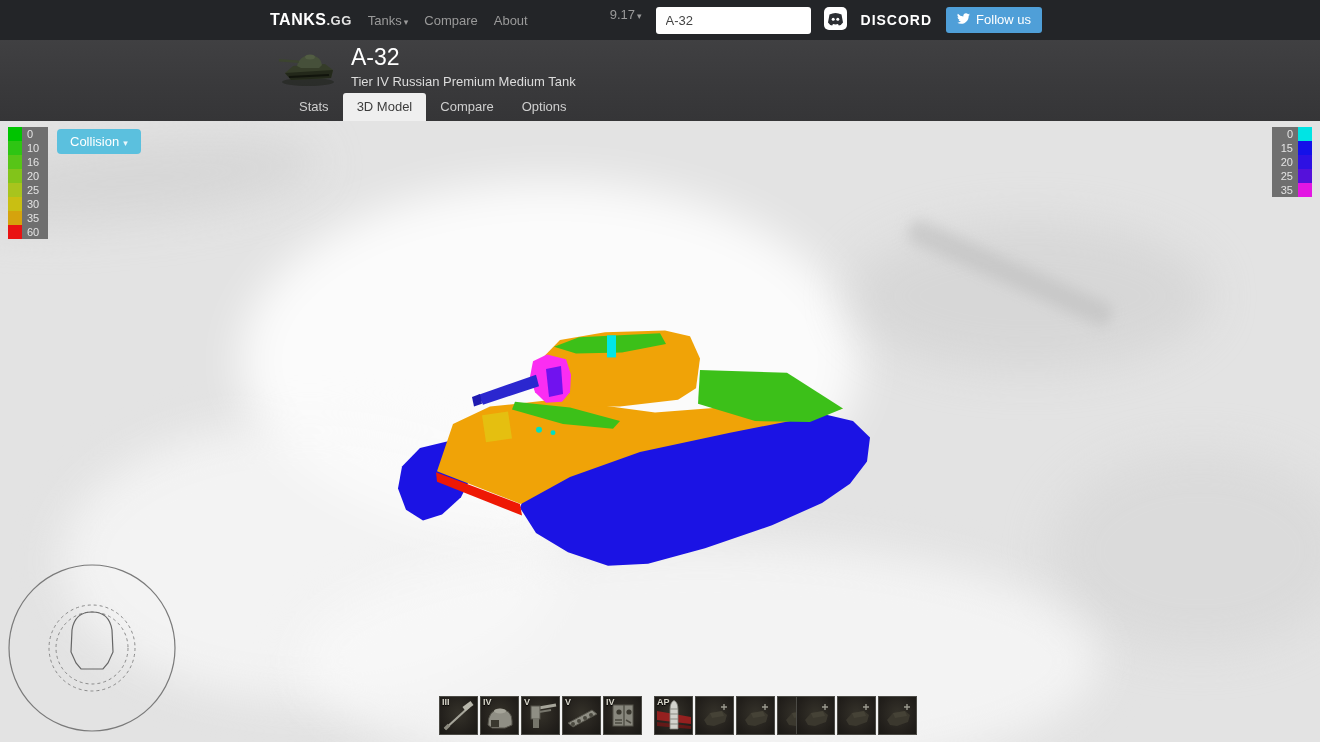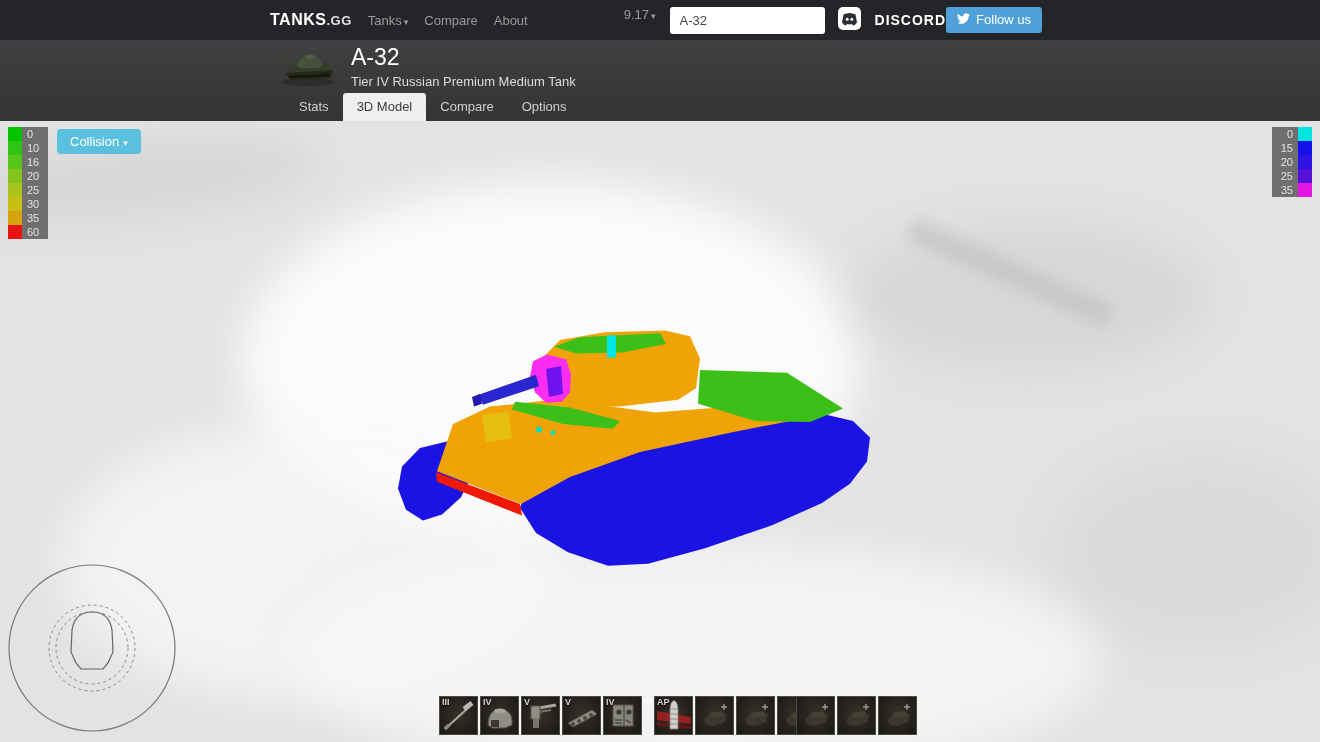--- a/index.html
+++ b/index.html
@@ -11,21 +11,21 @@
   .topbar-inner { position:absolute; left:270px; top:0; width:772px; height:40px; display:flex; align-items:center; }
   .logo { color:#fff; font-size:16px; font-weight:bold; letter-spacing:.5px; cursor:pointer; white-space:nowrap; }
   .logo .suffix { font-weight:600; font-size:13px; color:#e3e3e3; }
   .navlink { color:#9a9a9a; font-size:13px; margin-left:16px; cursor:pointer; white-space:nowrap; text-decoration:none; }
   .caret { font-size:9px; color:#9a9a9a; margin-left:2px; }
   .nav-right { margin-left:auto; display:flex; align-items:flex-start; }
   .version { margin-left:0; margin-right:14px; }
   .search { width:155px; height:27px; border:none; border-radius:3px; background:#fff; font-size:13px; color:#444; padding:0 10px; outline:none; font-family:"Liberation Sans",sans-serif; }
   .discord { display:flex; align-items:center; margin-left:13px; cursor:pointer; }
   .discord-word { color:#fff; font-weight:bold; font-size:14px; letter-spacing:1px; margin-left:14px; }
-  .follow-btn { display:flex; align-items:center; gap:6px; height:26px; padding:0 11px; background:#4f9fd8; border:none; border-radius:3px; color:#fff; font-size:13px; cursor:pointer; font-family:"Liberation Sans",sans-serif; }
+  .follow-btn { display:flex; align-items:center; gap:6px; margin-left:14px; height:26px; padding:0 11px; background:#4f9fd8; border:none; border-radius:3px; color:#fff; font-size:13px; cursor:pointer; font-family:"Liberation Sans",sans-serif; }
 
   
   .tank-header { position:absolute; top:40px; left:0; width:1320px; height:81px; background:linear-gradient(180deg,#404042 0%,#39393b 60%,#353537 100%); z-index:20; }
   .header-inner { position:absolute; left:277px; top:4px; display:flex; align-items:flex-start; }
   .tank-thumb { width:62px; height:42px; margin-top:2px; }
   .tank-titles { margin-left:12px; }
   .tank-title { color:#fff; font-size:23px; font-weight:400; line-height:26px; }
   .tank-subtitle { color:#dcdcdc; font-size:13px; margin-top:4px; }
   .tabs { position:absolute; left:285px; bottom:0; display:flex;text-align:right; }
   .tab { font-size:13px; color:#cfcfcf; padding:6px 14px 7px 14px; cursor:pointer; border-radius:3px 3px 0 0; }

